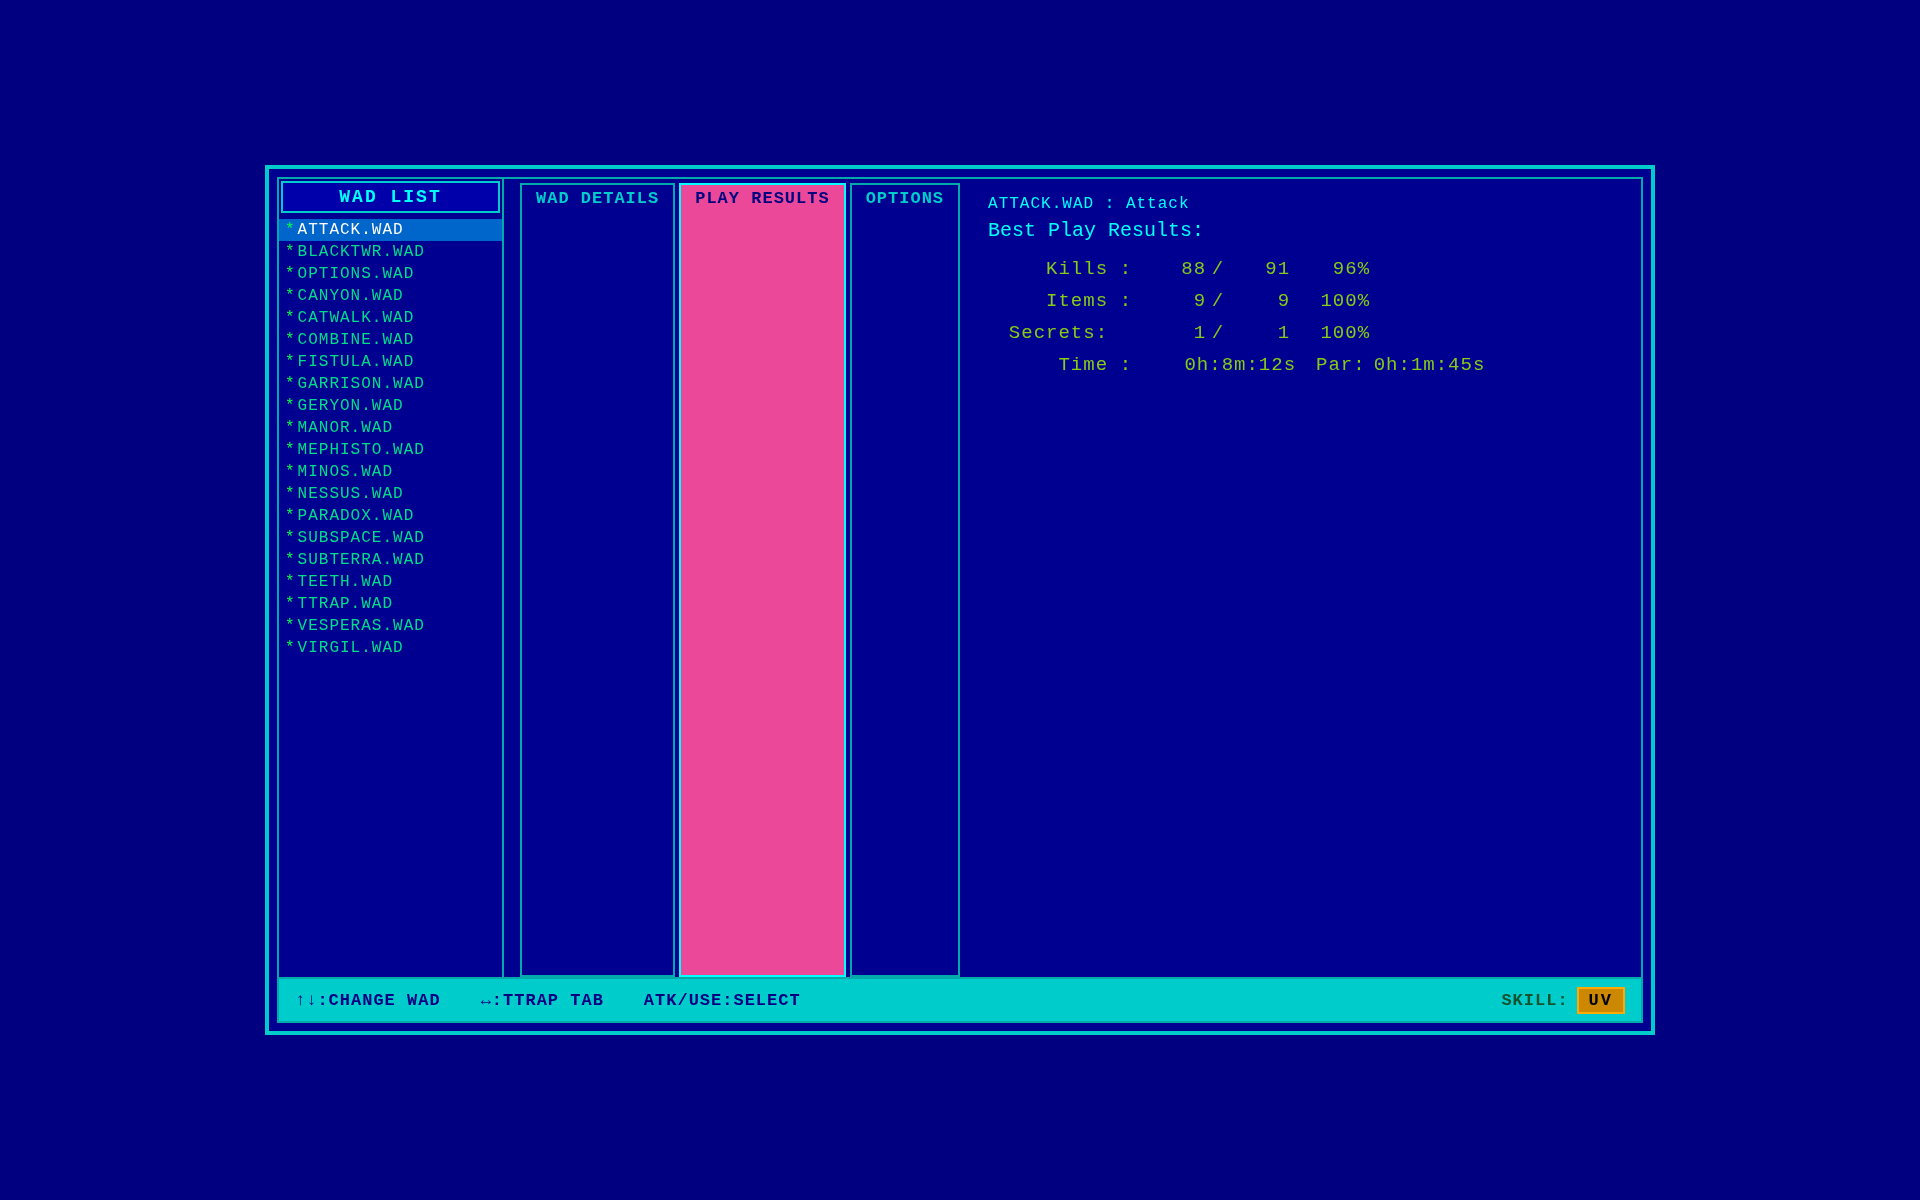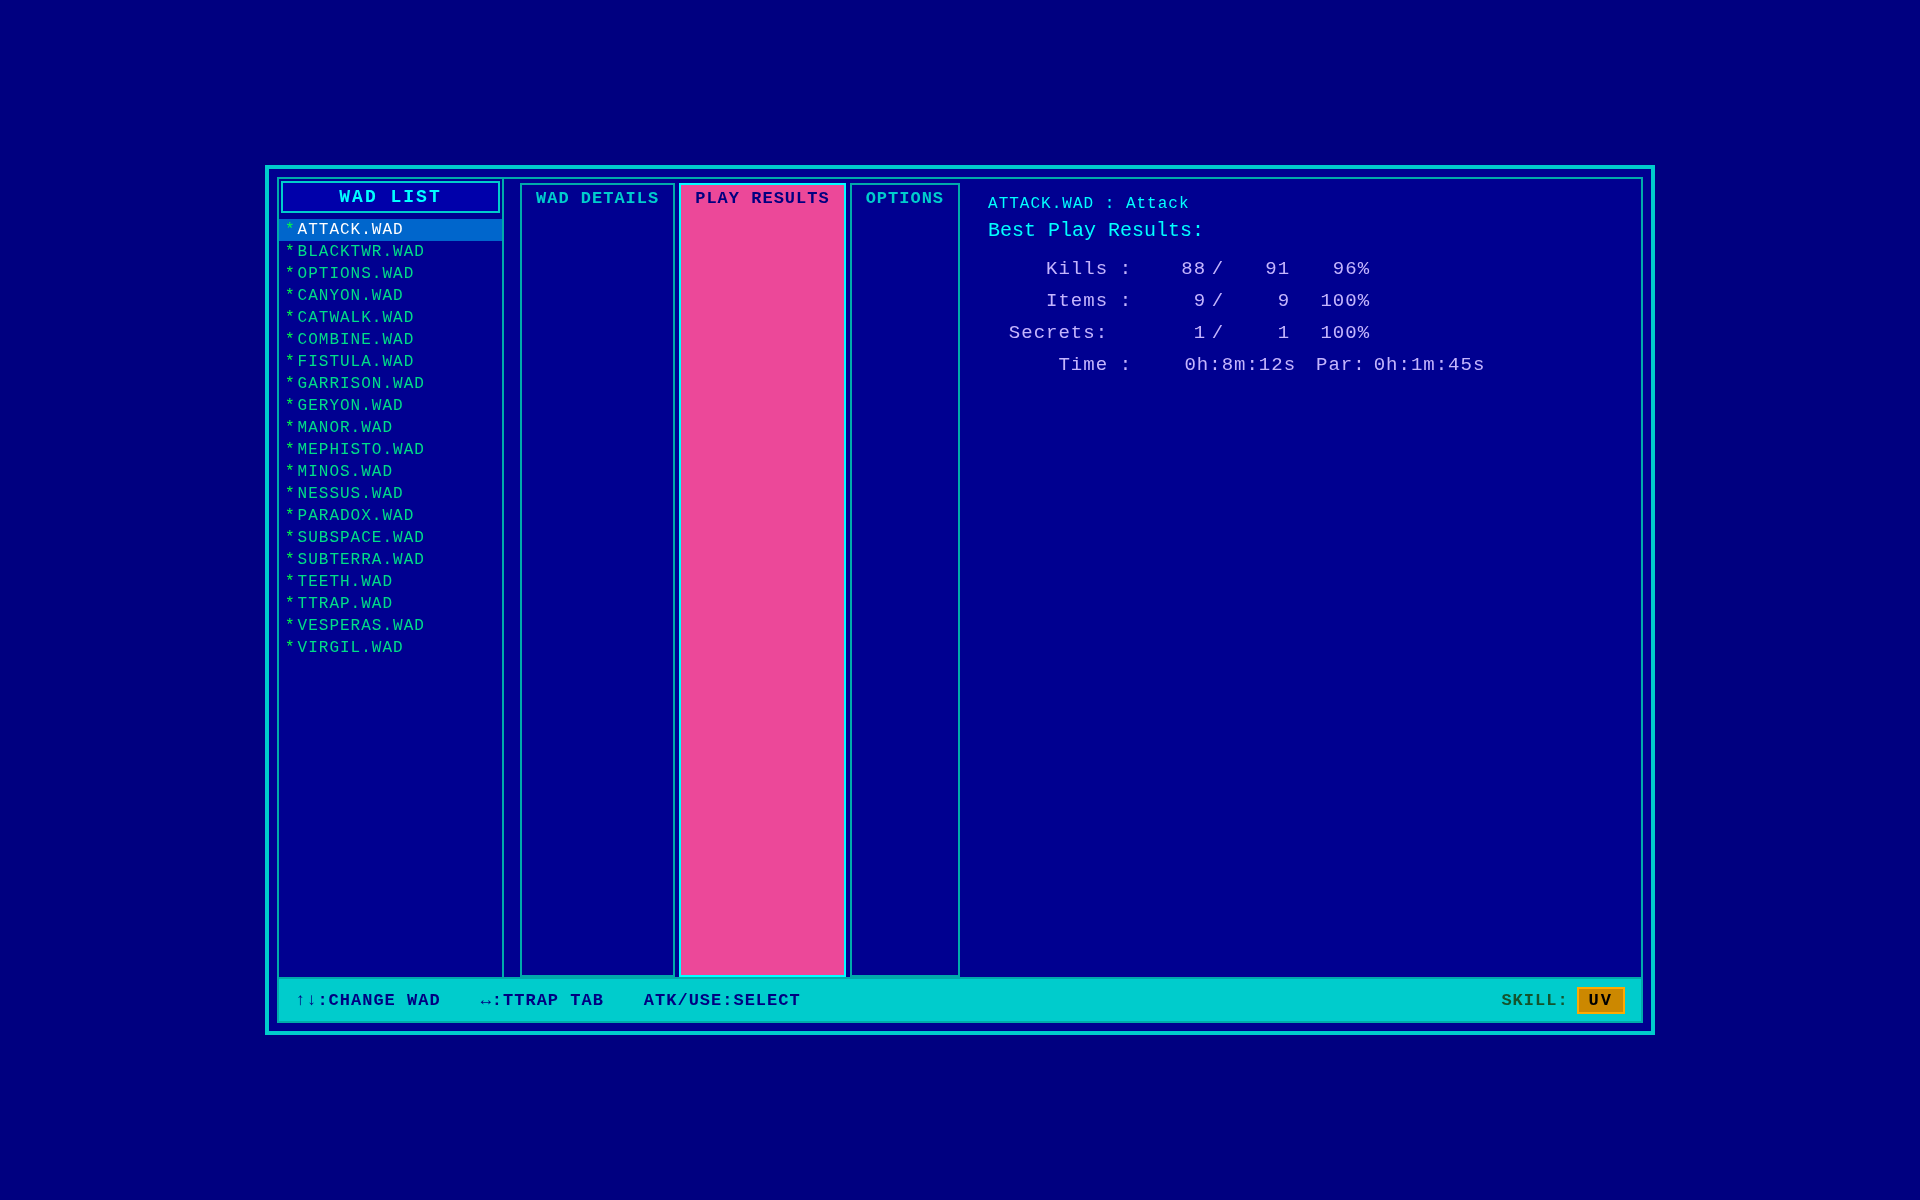--- a/index.html
+++ b/index.html
@@ -137,21 +137,21 @@
       font-size: 20px;
       margin-bottom: 16px;
       color: #00ffff;
     }
 
     .stat-row {
       display: flex;
       align-items: flex-end;
       margin-bottom: 10px;
       font-size: 19px;
-      color: #c4b5fd;
+      color: #84cc16;
       letter-spacing: 1px;
     }
 
     .stat-label {
       width: 120px;
       text-align: right;
       margin-right: 8px;
     }
 
     .stat-colon {

